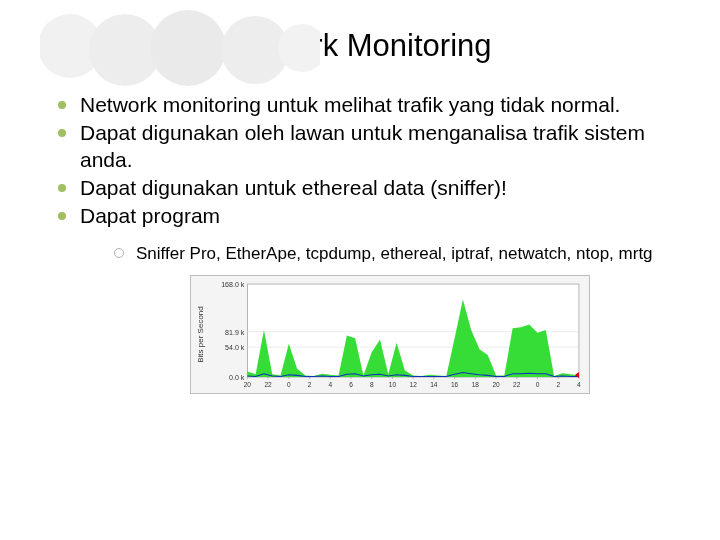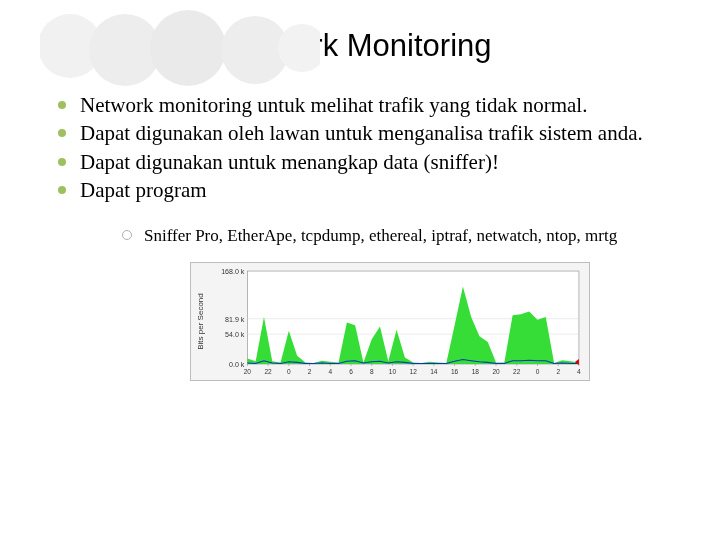--- a/index.html
+++ b/index.html
@@ -31,21 +31,20 @@
   h1 {
     font-size: 31px;
     font-weight: normal;
     margin: 0 0 28px 0;
     color: #000;
   }
   ul.main {
     list-style: none;
     padding: 0 0 0 18px;
     margin: 0;
-    font-family: Liberation Serif, serif;
   }
   ul.main > li {
     position: relative;
     padding-left: 22px;
     font-size: 21px;
     line-height: 1.25;
     margin-bottom: 2px;
   }
   ul.main > li::before {
     content: "";
@@ -53,21 +52,21 @@
     left: 0;
     top: 9px;
     width: 8px;
     height: 8px;
     border-radius: 50%;
     background: #9fbf60;
   }
   ul.sub {
     list-style: none;
     padding: 6px 0 0 26px;
-    margin: 16px;
+    margin: 8px;
   }
   ul.sub > li {
     position: relative;
     padding-left: 22px;
     font-size: 17px;
     line-height: 1.25;
   }
   ul.sub > li::before {
     content: "";
     position: absolute;
@@ -118,21 +117,21 @@
     <circle cx="148" cy="40" r="38" fill="#eaeaea"></circle>
     <circle cx="215" cy="42" r="34" fill="#ededed"></circle>
     <circle cx="262" cy="40" r="24" fill="#f2f2f2"></circle>
   </svg>
 
   <h1>Penggunaan Network Monitoring</h1>
 
   <ul class="main">
     <li>Network monitoring untuk melihat trafik yang tidak normal.</li>
     <li>Dapat digunakan oleh lawan untuk menganalisa trafik sistem anda.</li>
-    <li>Dapat digunakan untuk menangkap data (sniffer)!</li>
+    <li>Dapat digunakan untuk ethereal data (sniffer)!</li>
     <li>
       <span>Dapat program</span>
       <ul class="sub">
         <li>Sniffer Pro, EtherApe, tcpdump, ethereal, iptraf, netwatch, ntop, mrtg</li>
       </ul>
     </li>
   </ul>
 
   <div class="chart-wrap">
     <div class="ylab">

